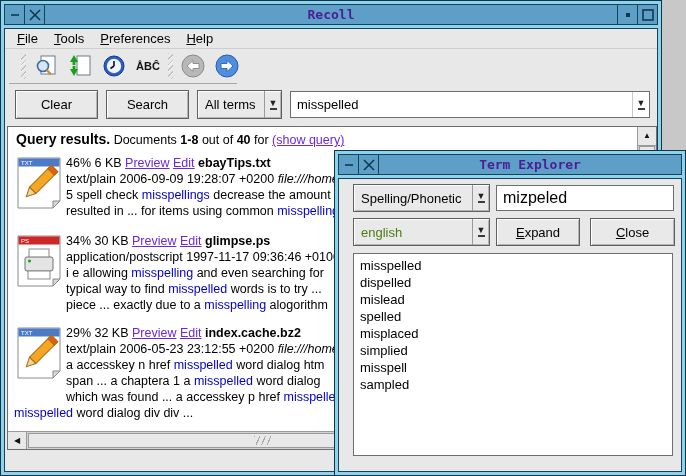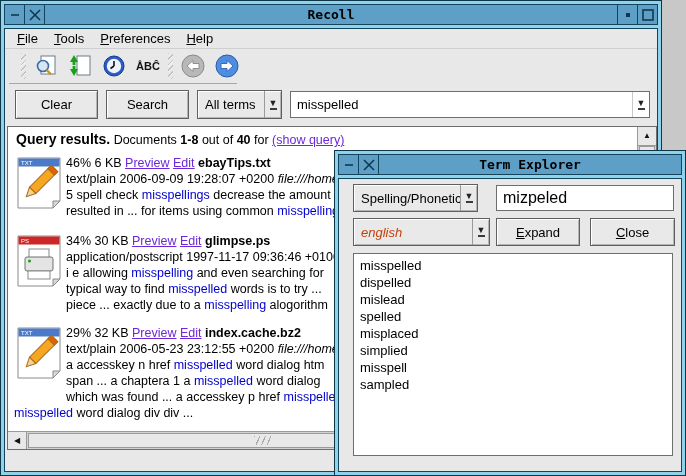--- a/index.html
+++ b/index.html
@@ -6,21 +6,21 @@
   html,body { width:686px; height:476px; }
   body { font-family:"Liberation Sans", sans-serif; background:#c8c8c8; position:relative; overflow:hidden; }
   #screen { position:relative; width:686px; height:476px; }
 
   
   .window { position:absolute; background:#8ed2ec; border:1px solid #0e3648; padding:3px; display:flex; flex-direction:column; }
   .titlebar { flex:0 0 21px; background:#5d9fc7; border:1px solid #14445c; display:flex; align-items:stretch; margin-bottom:3px; }
   .tbtn { width:20px; display:flex; align-items:center; justify-content:center; background:#5d9fc7; }
   .tbtn.lft { border-right:1px solid #14445c; }
   .tbtn.rgt { border-left:1px solid #14445c; }
-  .tb-title { flex:1; text-align:center; font-family:"DejaVu Sans Mono", monospace; font-weight:bold; font-size:13px; line-height:19px; color:#000000; }
+  .tb-title { flex:1; text-align:center; font-family:"DejaVu Sans Mono", monospace; font-weight:bold; font-size:13px; line-height:19px; color:#4c1d95; }
   .client { flex:1; background:#e8e8e8; border:1px solid #14445c; position:relative; overflow:hidden; }
   .glyph { stroke:#10394e; stroke-width:1.6; fill:none; }
 
   
   #main-window { left:0; top:0; width:662px; height:476px; }
   .menubar { position:absolute; left:0; top:0; right:0; height:20px; display:flex; align-items:center; padding-left:4px; font-size:13px; border-bottom:1px solid #cfcfcf; }
   .menu-item { padding:1px 8px; cursor:default; }
   u { text-decoration:underline; }
 
   .toolbar { position:absolute; left:0; top:21px; height:32px; display:flex; align-items:center; gap:6px; padding-left:16px; }
@@ -61,21 +61,21 @@
   .sb-up { position:absolute; top:0; left:0; right:0; height:19px; background:#e8e8e8; border-bottom:1px solid #9a9a9a; font-size:8px; text-align:center; line-height:18px; color:#111; }
   .sb-vthumb { position:absolute; top:19px; left:1px; right:1px; height:62px; background:#e8e8e8; border:1px solid #9a9a9a; }
   .sb-left { position:absolute; left:0; top:0; bottom:0; width:19px; background:#e8e8e8; border-right:1px solid #9a9a9a; font-size:8px; text-align:center; line-height:17px; color:#111; }
   .sb-hthumb { position:absolute; left:20px; top:1px; bottom:1px; width:470px; background:#e8e8e8; border:1px solid #9a9a9a; display:flex; align-items:center; justify-content:center; }
   .sb-hthumb::after { content:""; width:18px; height:9px; background:repeating-linear-gradient(115deg,#aaa 0 1px,transparent 1px 5px); }
 
   
   #term-dialog { left:334px; top:150px; width:352px; height:326px; }
   #term-dialog .field { position:absolute; background:#fff; border:1px solid #6e6e6e; }
   #term-dialog .field input { width:100%; height:100%; border:none; outline:none; font-size:16px; padding-left:6px; font-family:"Liberation Sans",sans-serif; }
-  .disabled-combo .val { color:#c2410c;font-style:italic; }
+  .disabled-combo .val { color:#4d7c0f; }
   .term-list { position:absolute; left:14px; top:74px; width:320px; height:203px; background:#fff; border:1px solid #6e6e6e; overflow:hidden; font-size:13px; padding:3px 0; }
   .term-item { padding:0 6px; line-height:17px; white-space:nowrap; }
 </style>
 </head>
 <body>
 
 <div id="screen">
 
   <div class="window" id="main-window">
     <div class="titlebar">
@@ -258,21 +258,21 @@
       </div>
       <div class="tbtn lft">
         <svg width="14" height="14">
             <line class="glyph" x1="2" y1="2" x2="12" y2="12"></line>
             <line class="glyph" x1="12" y1="2" x2="2" y2="12"></line>
           </svg>
       </div>
       <div class="tb-title">Term Explorer</div>
     </div>
     <div class="client">
-      <div class="combo" style="left:14px;top:5px;width:125px;height:28px;position:absolute;">
+      <div class="combo" style="left:14px;top:5px;width:137px;height:28px;position:absolute;">
         <div class="val">Spelling/Phonetic</div>
         <div class="cmb-arrow">▼</div>
       </div>
       <div class="field" style="left:157px;top:6px;width:178px;height:26px;">
         <input type="text" value="mizpeled" style="">
       </div>
       <div class="combo disabled-combo" style="left:14px;top:39px;width:137px;height:28px;position:absolute;">
         <div class="val">english</div>
         <div class="cmb-arrow">▼</div>
       </div>

